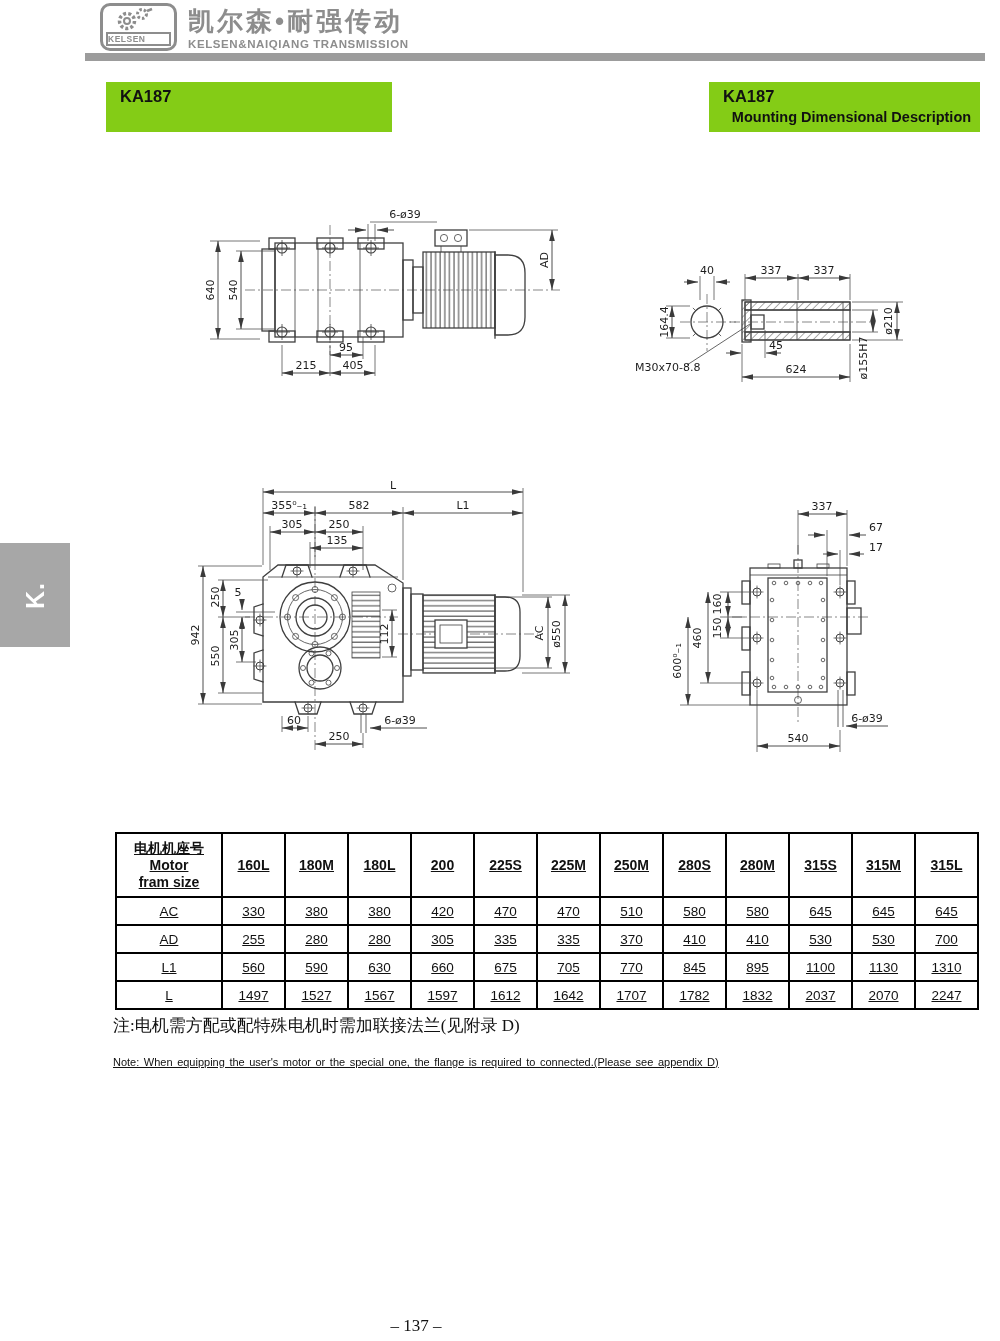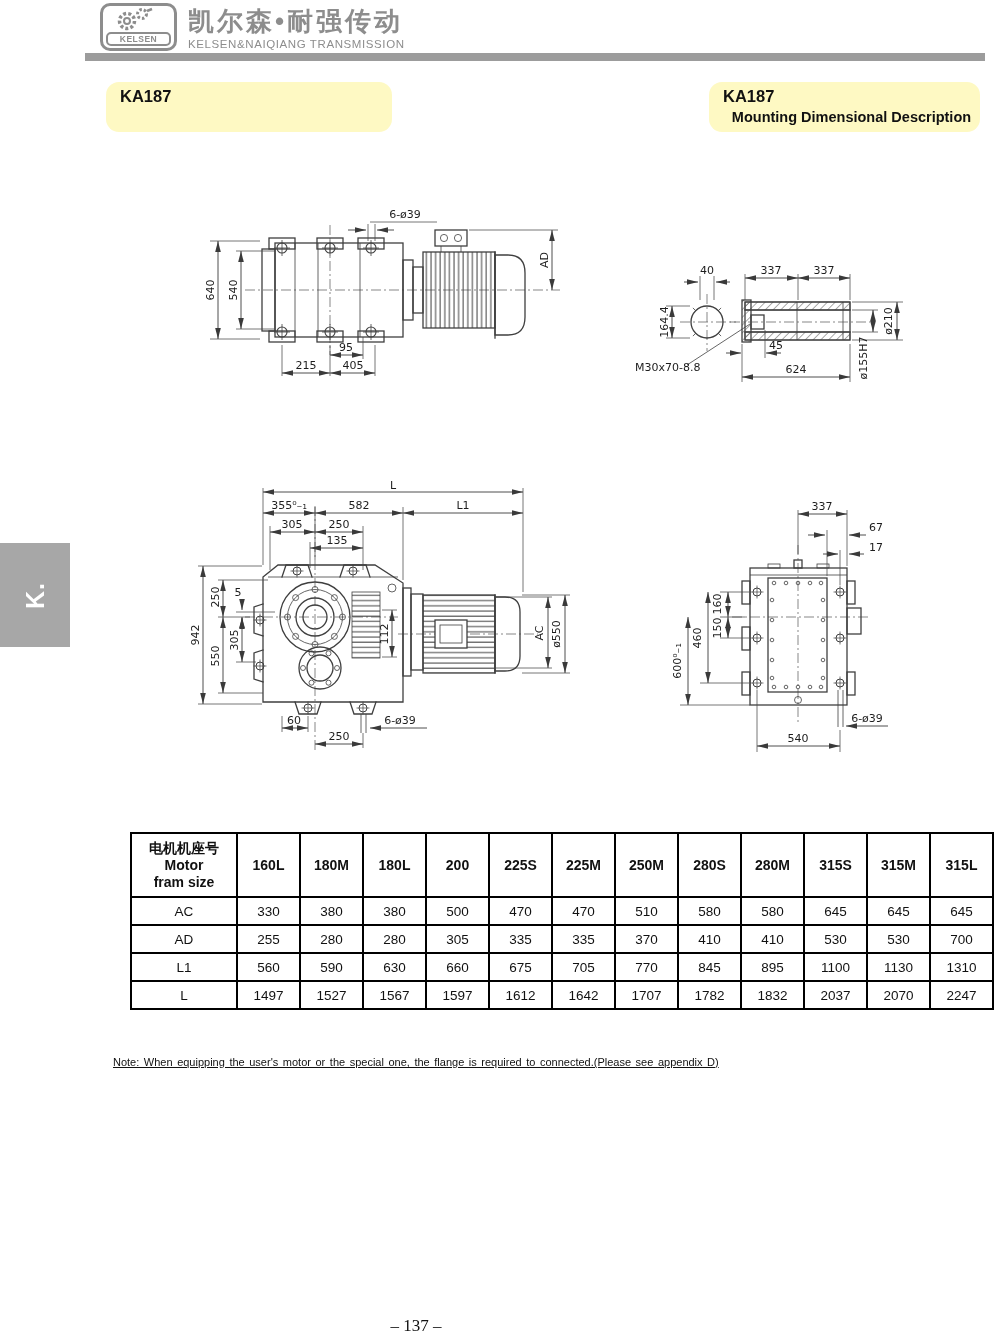--- a/index.html
+++ b/index.html
@@ -3,28 +3,28 @@
 <meta charset="utf-8">
 <style>
   html,body{margin:0;padding:0;background:#fff;}
   .page{position:relative;width:1000px;height:1341px;background:#fff;overflow:hidden;
         font-family:"Liberation Sans","DejaVu Sans",sans-serif;color:#111;}
   .abs{position:absolute;}
 
   
   .logo-box{left:100px;top:3px;width:77px;height:48px;border:3.5px solid #8d8d8d;border-radius:10px;box-sizing:border-box;}
   .logo-gear{position:absolute;left:6px;top:1px;}
-  .logo-kelsen{position:absolute;left:3px;right:3px;bottom:2px;border:2px solid #8d8d8d;border-radius:5px;
-               font-size:8.5px;font-weight:bold;color:#8d8d8d;text-align:center;letter-spacing:.5px;line-height:10px;}
+  .logo-kelsen{position:absolute;left:3px;right:3px;bottom:2px;border:2px solid #8d8d8d;border-radius:0;
+               font-size:8.5px;font-weight:bold;color:#8d8d8d;letter-spacing:.5px;line-height:10px;}
   .brand-cn{left:188px;top:4px;font-size:26px;font-weight:bold;color:#8d8d8d;letter-spacing:3px;white-space:nowrap;}
-  .brand-en{left:188px;top:38px;font-size:11.5px;font-weight:normal;color:#8d8d8d;letter-spacing:.6px;white-space:nowrap;}
+  .brand-en{left:188px;top:38px;font-size:11.5px;font-weight:bold;color:#8d8d8d;letter-spacing:.6px;white-space:nowrap;}
   .hdr-bar{left:85px;top:53px;width:900px;height:8px;background:#9c9c9c;}
 
   
-  .tblock{background:#fef9c3;height:50px;box-sizing:border-box;padding:4px 0 13px 14px;border-radius:13px;}
+  .tblock{background:#84cc16;height:50px;box-sizing:border-box;padding:4px 0 13px 14px;}
   .tblock .model{font-size:16.5px;font-weight:bold;line-height:21px;}
   .tblock .sub{font-size:15px;font-weight:bold;line-height:21px;}
   .tb-left{left:106px;top:82px;width:286px;}
   .tb-right{left:709px;top:82px;width:271px;}
   .tb-right .sub{font-size:14.5px;text-align:center;}
 
   
   .side-tab{left:0;top:543px;width:70px;height:104px;background:#a7a7a7;display:flex;align-items:center;justify-content:center;}
   .side-tab span{transform:rotate(-90deg);color:#fff;font-size:25px;font-weight:600;letter-spacing:1px;}
 
@@ -32,21 +32,21 @@
   svg{overflow:visible;}
   .dln{stroke:#3f3f3f;stroke-width:1.3;fill:none;stroke-linecap:square;}
   .dthin{stroke:#3f3f3f;stroke-width:0.8;fill:none;}
   .dext{stroke:#4a4a4a;stroke-width:0.75;fill:none;}
   .dcl{stroke:#555;stroke-width:0.7;fill:none;stroke-dasharray:10 3 2 3;}
   .ddim{stroke:#3a3a3a;stroke-width:0.9;fill:none;marker-start:url(#ars);marker-end:url(#are);}
   .darr{stroke:#3a3a3a;stroke-width:0.9;fill:none;marker-end:url(#are);}
   .dtxt{font:11px "DejaVu Sans",sans-serif;fill:#1d1d1d;text-anchor:middle;}
 
   
-  .dim-table-wrap{left:130px;top:832px;}
+  .dim-table-wrap{left:115px;top:832px;text-decoration:underline;}
   table.dims{border-collapse:collapse;table-layout:fixed;width:862px;}
   table.dims th,table.dims td{border:2px solid #000;text-align:center;vertical-align:middle;padding:0;}
   table.dims th{font-size:14px;font-weight:bold;height:62px;}
   table.dims td{font-size:13.5px;height:26px;font-weight:normal;}
   th.corner div{line-height:17px;}
   th.corner .cn{font-size:14px;}
 
   
   .note-cn{left:113px;top:1014px;font-family:"Liberation Serif","DejaVu Serif",serif;font-size:17px;white-space:nowrap;}
   .note-en{left:113px;top:1056px;font-size:11px;white-space:nowrap;word-spacing:1.5px;text-decoration:underline;}
@@ -462,21 +462,21 @@
         <th>280M</th>
         <th>315S</th>
         <th>315M</th>
         <th>315L</th>
       </tr>
       <tr>
         <td>AC</td>
         <td>330</td>
         <td>380</td>
         <td>380</td>
-        <td>500</td>
+        <td>420</td>
         <td>470</td>
         <td>470</td>
         <td>510</td>
         <td>580</td>
         <td>580</td>
         <td>645</td>
         <td>645</td>
         <td>645</td>
       </tr>
       <tr>
@@ -521,17 +521,18 @@
         <td>1782</td>
         <td>1832</td>
         <td>2037</td>
         <td>2070</td>
         <td>2247</td>
       </tr>
     </tbody>
       </table>
   </div>
 
+  <div class="abs note-cn">注:电机需方配或配特殊电机时需加联接法兰(见附录 D)</div>
   <div class="abs note-en">Note: When equipping the user's motor or the special one, the flange is required to connected.(Please see appendix D)</div>
 
   <div class="abs page-num">– 137 –</div>
 
 </div>
 
 </body></html>

